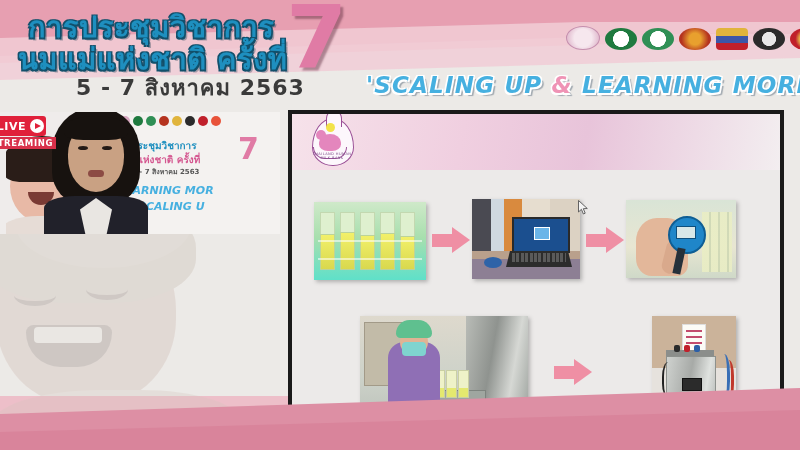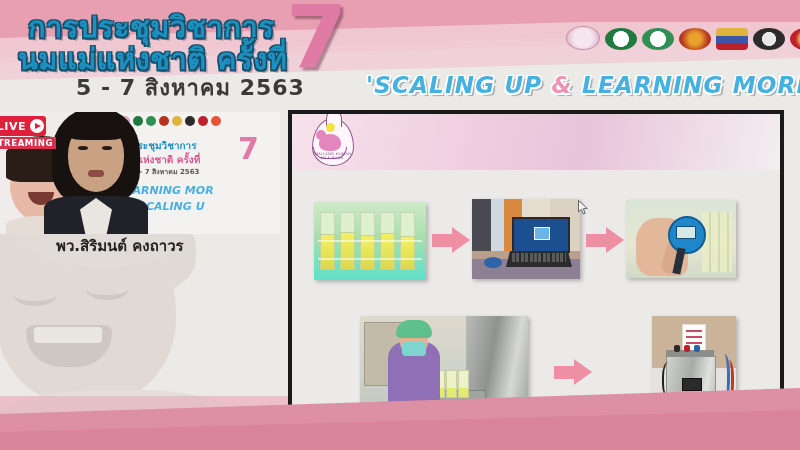--- a/index.html
+++ b/index.html
@@ -269,21 +269,20 @@
         <div class="vw-shirt"></div>
     </div>
   </div>
 
   <div id="live-badge">
     <div class="live-pill">LIVE</div>
     <div class="live-play"></div>
     <div class="live-sub">STREAMING</div>
   </div>
 
-  <div id="speaker-name">พว.สิริมนต์  คงถาวร</div>
 
   <div id="slide-panel">
     <div class="panel-headbg"></div>
 
     <div class="milk-logo">
       <div class="drop"></div>
       <div class="drop-dot"></div>
       <div class="baby"></div>
       <div class="baby-head"></div>
       <div class="arm"></div>

